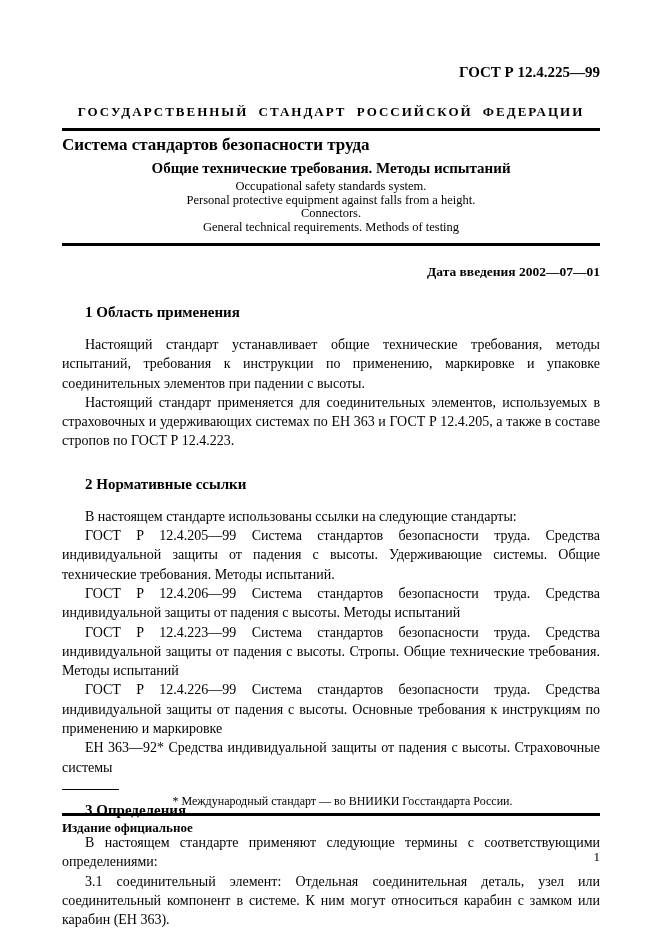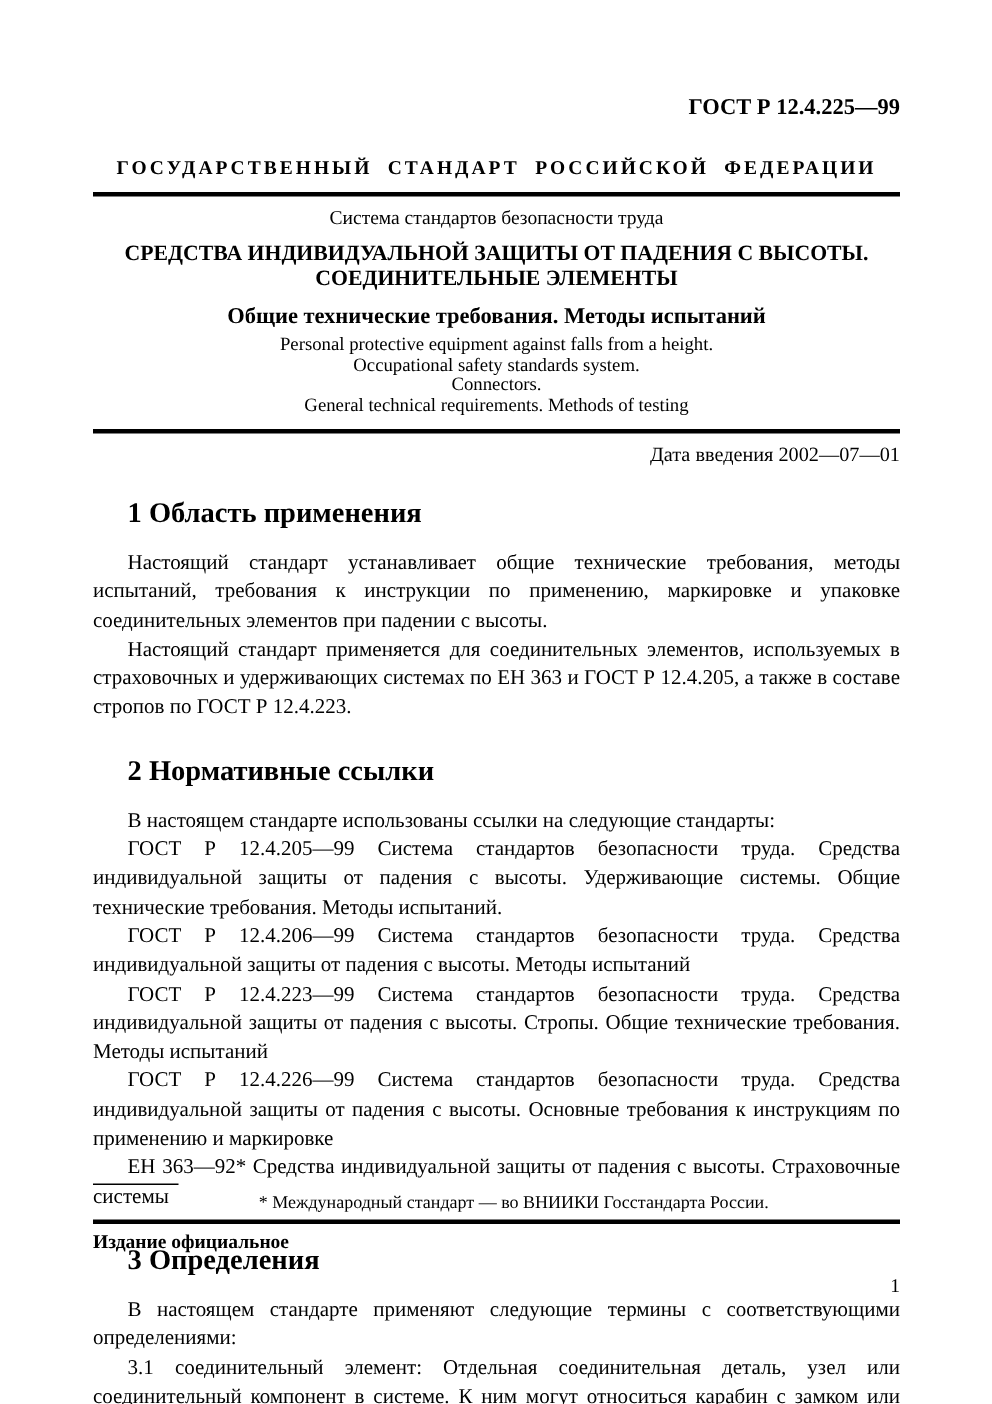--- a/index.html
+++ b/index.html
@@ -39,23 +39,23 @@
     word-spacing: 5px;
     white-space: nowrap;
   }
   .rule-thick {
     height: 3px;
     background: #000000;
     margin-top: 7px;
   }
   .system-label {
     margin-top: 6px;
-    text-align: center;
-    font-weight: normal;
-    font-size: 13px;
+    text-align: left;
+    font-weight: bold;
+    font-size: 17px;
     line-height: 15px;
   }
   .doc-title {
     margin-top: 9px;
     text-align: center;
     font-weight: bold;
     font-size: 14.5px;
     line-height: 17px;
   }
   .subtitle {
@@ -70,30 +70,30 @@
     text-align: center;
     font-size: 12.5px;
     line-height: 13.5px;
   }
   .rule-thick-2 {
     height: 3px;
     background: #000000;
     margin-top: 9px;
   }
   .effective-date {
-    margin-top: 6px;
+    margin-top: 18px;
     text-align: right;
-    font-weight: normal;
+    font-weight: bold;
     font-size: 13.5px;
     line-height: 15px;
   }
   .section-title {
     margin: 24px 0 0 23px;
     font-weight: bold;
-    font-size: 19px;
+    font-size: 15px;
     line-height: 18px;
     font-family: Liberation Serif, serif;
   }
   .section-body {
     margin-top: 14px;
   }
   .para {
     margin: 0;
     font-size: 14px;
     line-height: 19.3px;
@@ -147,30 +147,26 @@
 <div class="page">
 
   <div class="doc-number">ГОСТ Р 12.4.225—99</div>
 
   <div class="gov-title">ГОСУДАРСТВЕННЫЙ СТАНДАРТ РОССИЙСКОЙ ФЕДЕРАЦИИ</div>
 
   <div class="rule-thick"></div>
 
   <div class="system-label">Система стандартов безопасности труда</div>
 
-  <div class="doc-title">
-    <div>СРЕДСТВА ИНДИВИДУАЛЬНОЙ ЗАЩИТЫ ОТ ПАДЕНИЯ С ВЫСОТЫ.</div>
-    <div>СОЕДИНИТЕЛЬНЫЕ ЭЛЕМЕНТЫ</div>
-  </div>
 
   <div class="subtitle">Общие технические требования. Методы испытаний</div>
 
   <div class="english-block">
+    <div>Occupational safety standards system.</div>
     <div>Personal protective equipment against falls from a height.</div>
-    <div>Occupational safety standards system.</div>
     <div>Connectors.</div>
     <div>General technical requirements. Methods of testing</div>
   </div>
 
   <div class="rule-thick-2"></div>
 
   <div class="effective-date">Дата введения 2002—07—01</div>
 
   <div>
     <div class="section-title">1 Область применения</div>

